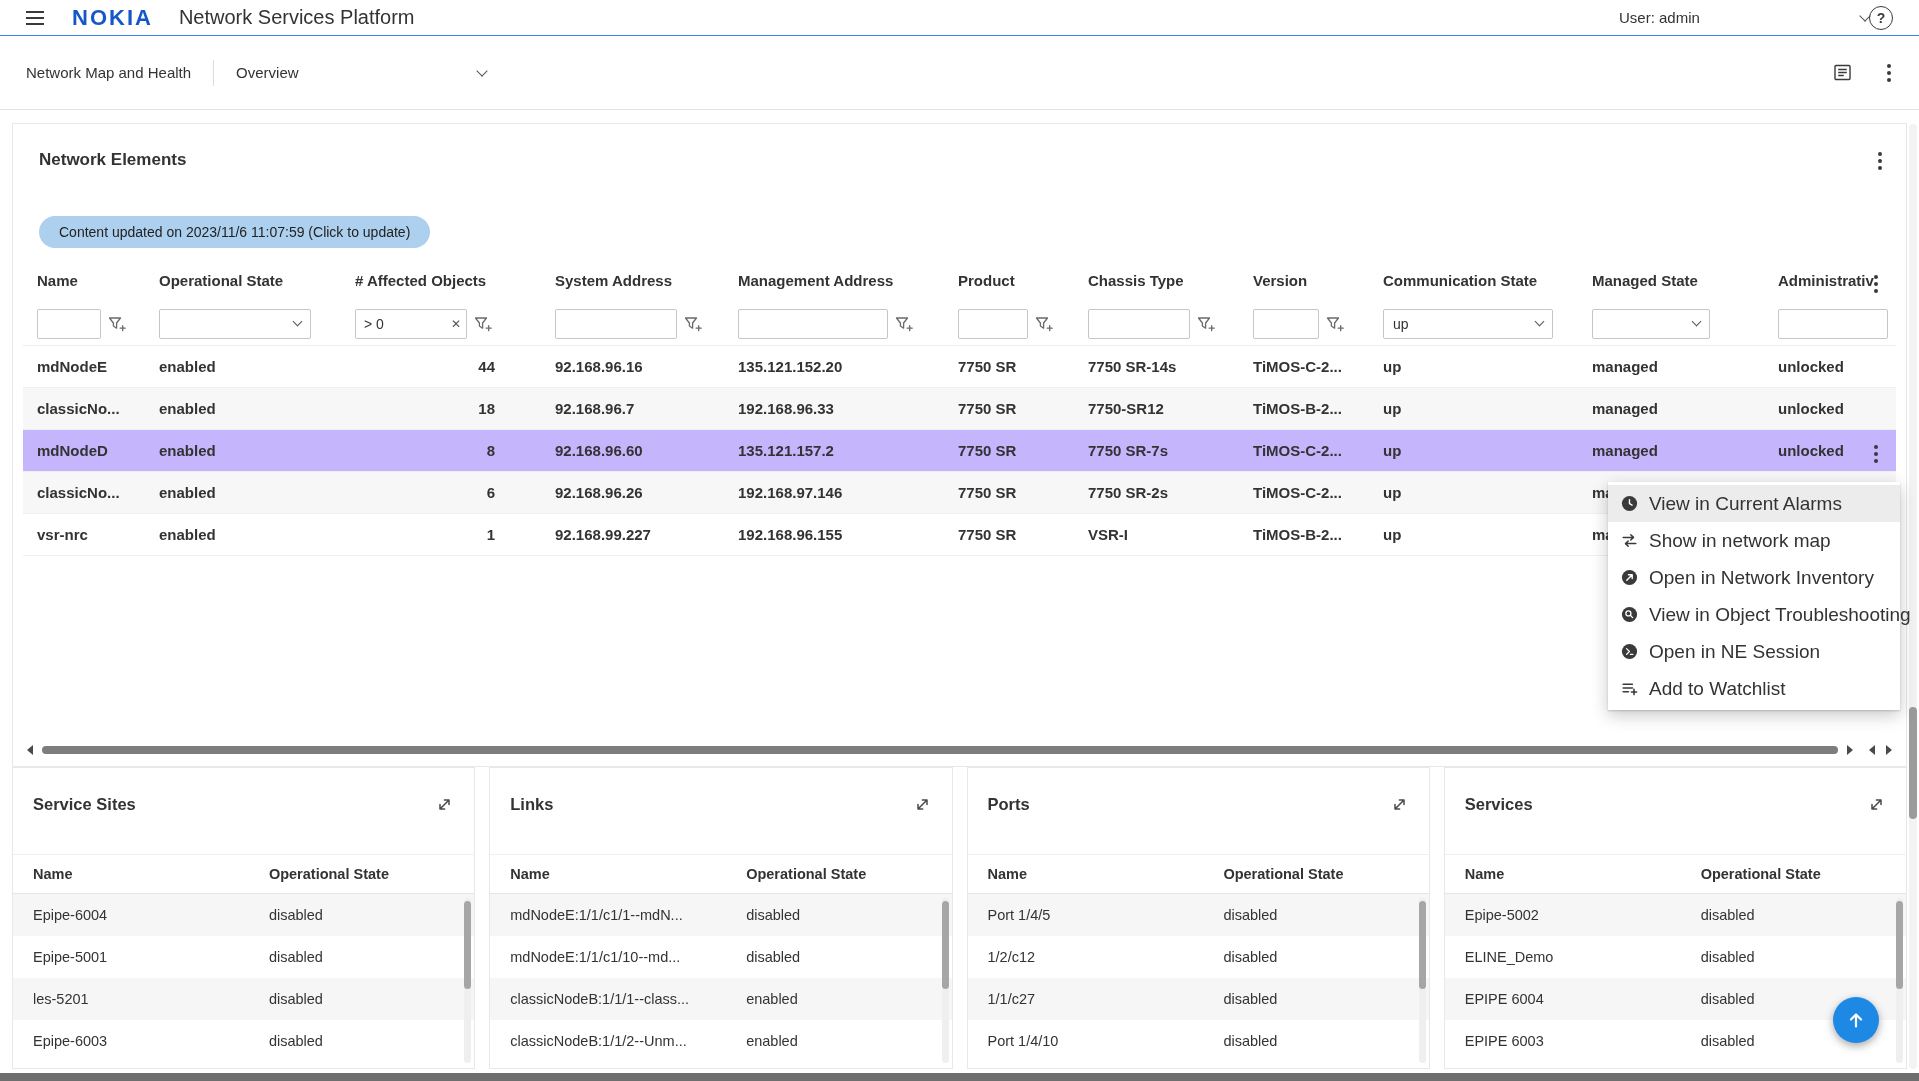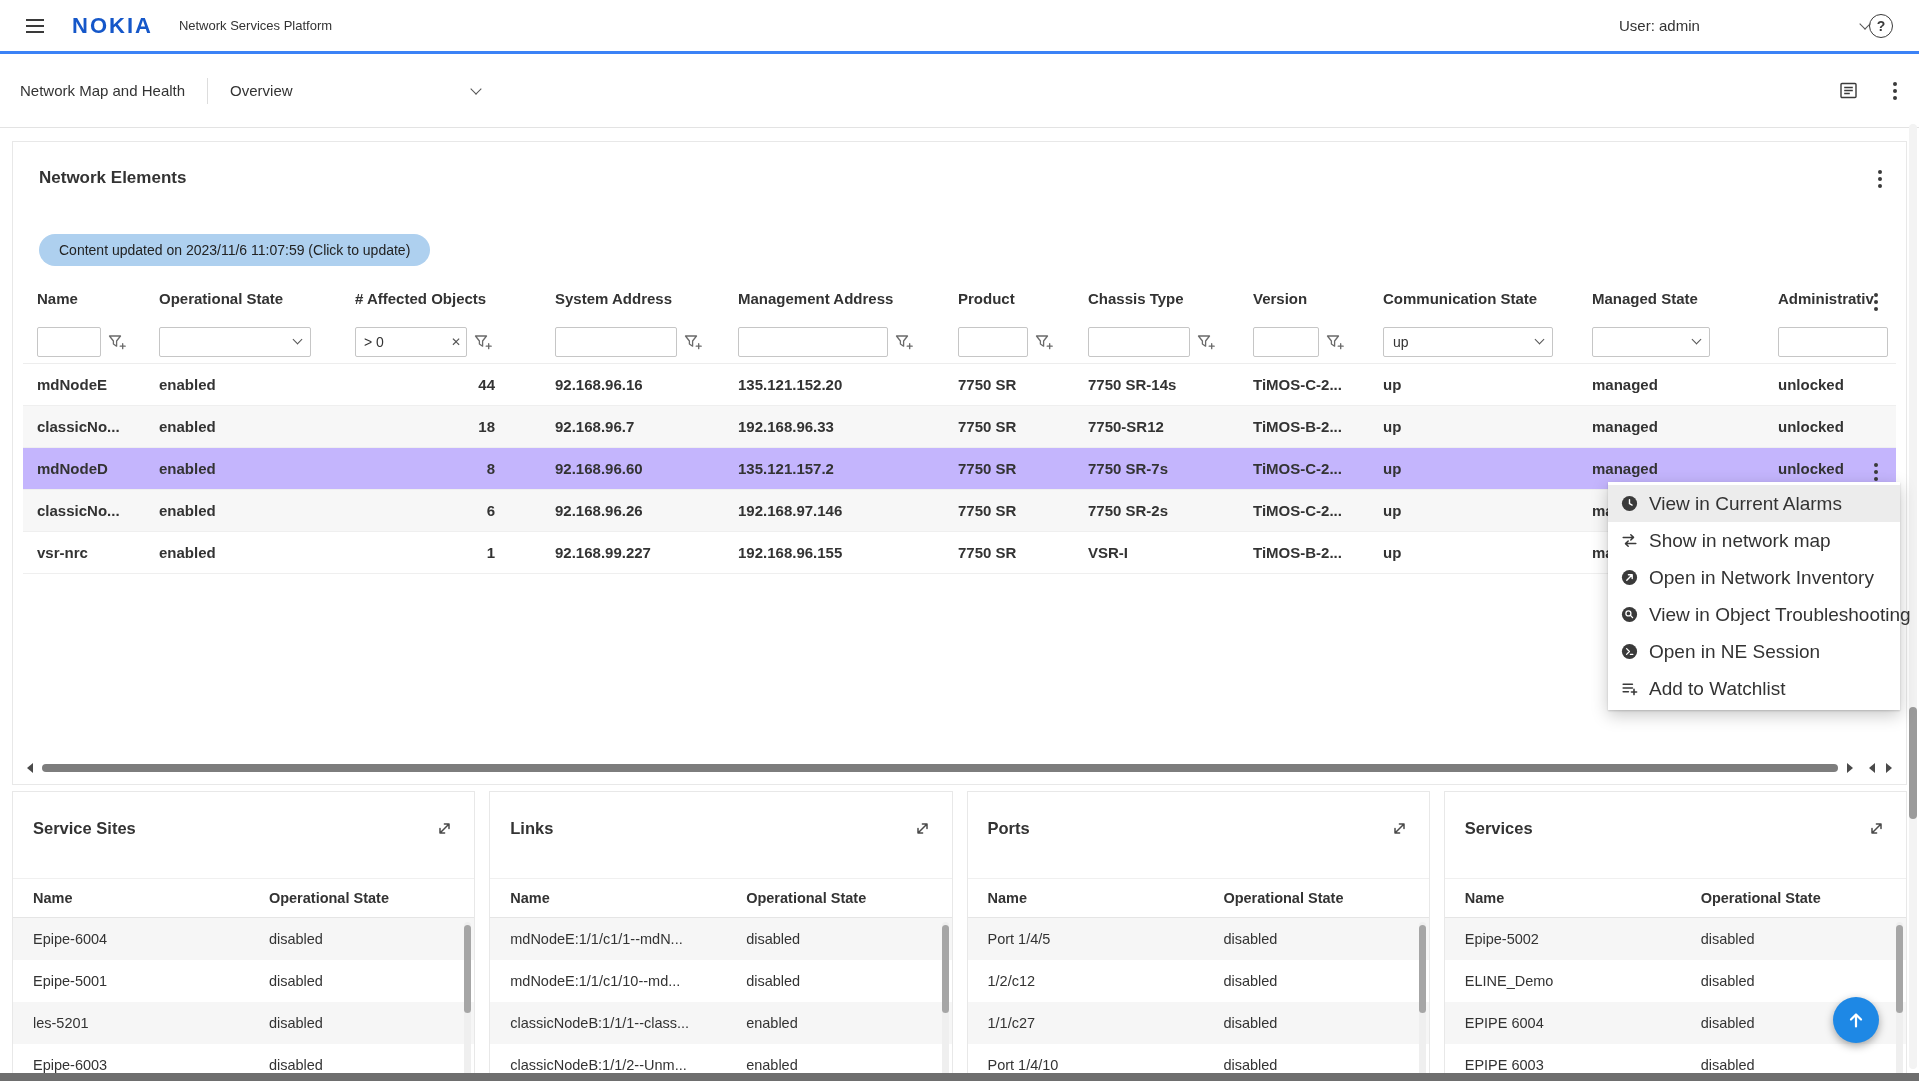--- a/index.html
+++ b/index.html
@@ -1,32 +1,32 @@
 <!DOCTYPE html>
 <html><head>
 <meta charset="utf-8">
 <style>
   *{margin:0;padding:0;box-sizing:border-box;}
   html,body{width:1919px;height:1081px;}
   body{font-family:"Liberation Sans","DejaVu Sans",sans-serif;color:#333;background:#fff;overflow:hidden;position:relative;font-size:15px;}
 
   
-  .topbar{height:54px;display:flex;align-items:center;padding:0 26px;border-bottom:3px solid #3b82f6;background:#fff;}
+  .topbar{height:36px;display:flex;align-items:center;padding:0 26px;border-bottom:1px solid #3b82f6;background:#fff;}
   .burger{display:flex;flex-direction:column;gap:4px;cursor:pointer;}
   .burger i{display:block;width:18px;height:2px;background:#3a3a3a;}
   .logo{margin-left:28px;font-size:22px;font-weight:700;letter-spacing:2px;color:#1557c9;}
-  .apptitle{margin-left:26px;font-size:13px;color:#333;}
+  .apptitle{margin-left:26px;font-size:20px;color:#333;}
   .top-right{margin-left:auto;display:flex;align-items:center;}
   .usermenu{display:flex;align-items:center;justify-content:space-between;width:250px;cursor:pointer;}
   .chev{width:8px;height:8px;border-right:1.6px solid #555;border-bottom:1.6px solid #555;transform:rotate(45deg);margin-top:-4px;}
   .chev.sm{width:7px;height:7px;border-width:1.4px;}
   .helpicon{width:24px;height:24px;border:1.7px solid #3a3a3a;border-radius:50%;display:flex;align-items:center;justify-content:center;font-size:14px;font-weight:700;color:#3a3a3a;cursor:pointer;}
 
   
-  .toolbar{height:74px;display:flex;align-items:center;padding:0 20px;border-bottom:1px solid #e3e3e3;background:#fff;}
+  .toolbar{height:74px;display:flex;align-items:center;padding:0 26px;border-bottom:1px solid #e3e3e3;background:#fff;}
   .tdivider{width:1px;height:26px;background:#ddd;margin:0 22px;}
   .viewdd{display:flex;align-items:center;justify-content:space-between;width:250px;cursor:pointer;}
   .toolbar-right{margin-left:auto;display:flex;align-items:center;gap:32px;}
   .kebab{display:inline-flex;flex-direction:column;gap:3px;align-items:center;cursor:pointer;padding:2px;}
   .kebab i{width:4px;height:4px;border-radius:50%;background:#3a3a3a;}
 
   
   .nepanel{position:relative;margin:13px 12px 0;height:644px;border:1px solid #e8e8e8;background:#fff;overflow:hidden;}
   .nehead-row{display:flex;justify-content:space-between;align-items:flex-start;padding:26px 22px 0 26px;}
   .netitle{font-size:17px;font-weight:700;}
@@ -58,21 +58,21 @@
   .hthumb{flex:1;height:8px;background:#7d7d7d;border-radius:4px;cursor:grab;}
   .endgrp{display:flex;gap:11px;margin-left:7px;}
 
   
   .ctxmenu{position:absolute;left:1608px;top:482px;width:292px;background:#fff;box-shadow:0 1px 2px rgba(0,0,0,.18),0 5px 16px rgba(0,0,0,.22);padding:3px 0;z-index:60;}
   .ctxitem{display:flex;align-items:center;gap:11px;height:37px;padding:16px 13px;font-size:19px;cursor:pointer;white-space:nowrap;}
   .ctxitem.active{background:#ececec;}
   .ctxicon{flex:none;display:inline-flex;width:17px;height:17px;}
 
   
-  .bpanels{display:flex;gap:14px;margin:6px 12px 0;height:302px;}
+  .bpanels{display:flex;gap:14px;margin:0 12px 0;height:302px;}
   .bpanel{flex:1;border:1px solid #e8e8e8;background:#fff;position:relative;overflow:hidden;}
   .bphead{display:flex;justify-content:space-between;align-items:center;padding:27px 20px 0;}
   .bptitle{font-size:16.5px;font-weight:700;}
   .expand{cursor:pointer;display:inline-flex;}
   .bptable{margin-top:40px;}
   .bprow{display:flex;align-items:center;height:42px;padding:0 20px;font-size:14.5px;}
   .bphdr{height:40px;border-top:1px solid #f0f0f0;border-bottom:1px solid #e5e5e5;font-weight:700;}
   .bpname{width:56%;white-space:nowrap;overflow:hidden;}
   .bpstate{flex:1;white-space:nowrap;}
   .bprows .bprow:nth-child(odd){background:#f6f6f6;}

